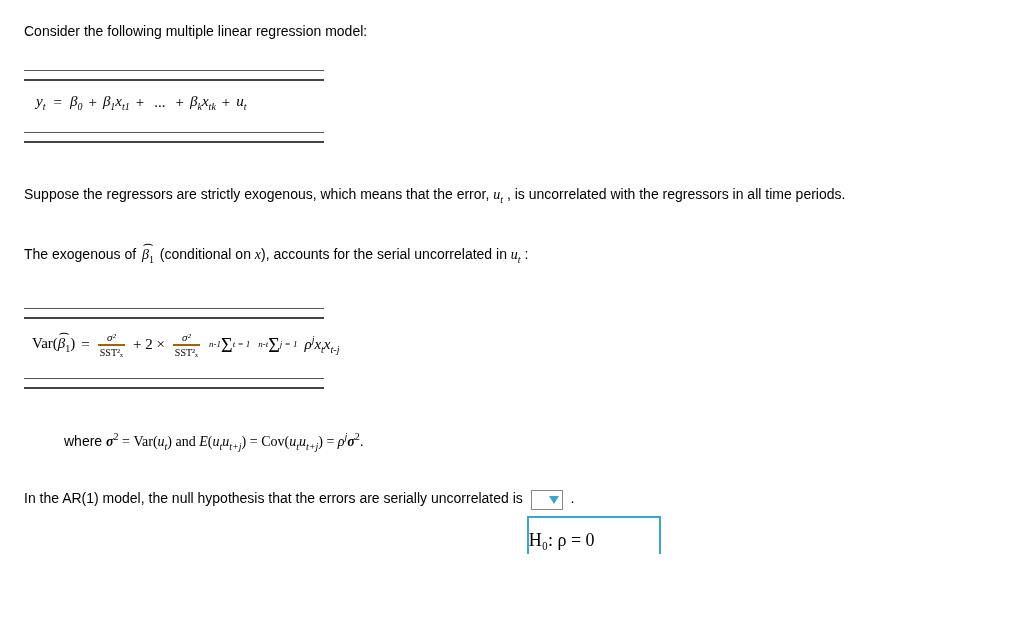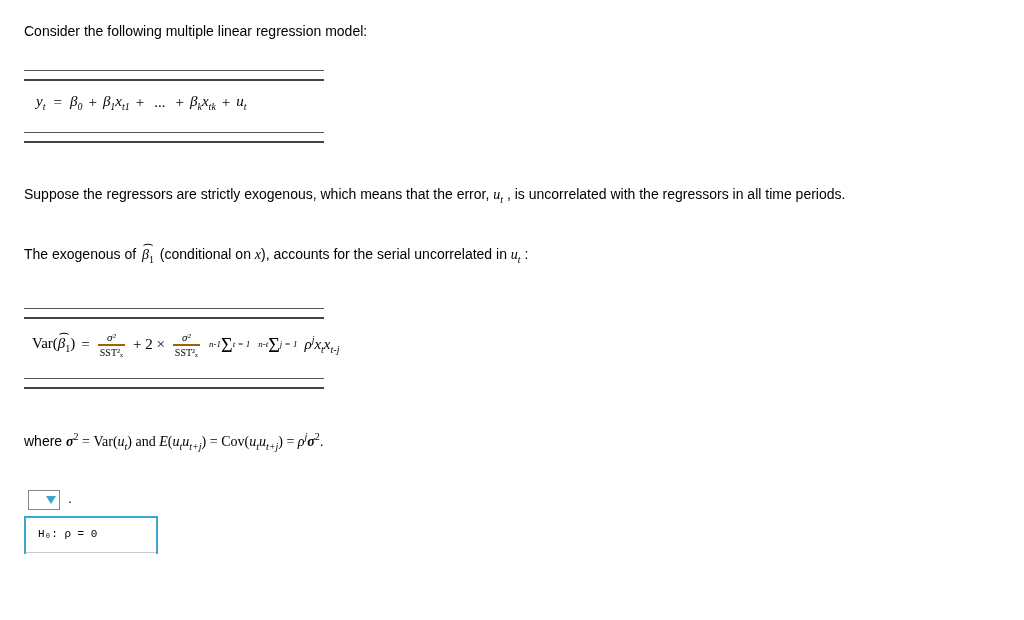--- a/index.html
+++ b/index.html
@@ -130,23 +130,23 @@
       border-top: 8px solid #3ca6d0;
     }
     .dropdown-panel {
       position: absolute;
       border: 2px solid #3ca6d0;
       background: #fff;
       min-width: 130px;
       margin-top: 6px;
     }
     .dropdown-option {
-      padding: 8px 12px;
-      font-family: Liberation Mono, monospace;
-      font-size: 11px;
+      padding: 8px 0;
+      font-family: Liberation Serif, serif;
+      font-size: 18px;
       border-bottom: 1px solid #ccc;
       cursor: pointer;
     }
     .dropdown-option:last-child {
       border-bottom: none;
     }
     .nowrap { white-space: nowrap; }
     .dropdown-wrap {
       position: relative;
       display: inline-block;
@@ -216,25 +216,26 @@
         <span class="sym">Σ</span>
         <span class="lim-bot">j = 1</span>
       </span>
       <span class="ital nowrap"><span>ρ</span><span class="sup">j</span><span>x</span><span class="sub">t</span><span>x</span><span class="sub">t-j</span></span>
     </span>
   </div>
   <div class="eq-line"></div>
   <div class="eq-line-bold"></div>
 </div>
 
-<div class="paragraph" style="margin-top:40px;">
+<div class="paragraph" style="margin-top:40px;margin-left:40px;">
   <span>where </span><span class="serif-inline"><b class="ital">σ</b><span class="sup" style="font-style:normal;">2</span></span><span class="serif-inline"> = Var(</span><span class="serif-inline ital"><span>u</span><span class="sub">t</span></span><span class="serif-inline">) and </span><span class="serif-inline ital">E</span><span class="serif-inline">(</span><span class="serif-inline ital"><span>u</span><span class="sub">t</span></span><span class="serif-inline ital"><span>u</span><span class="sub">t+j</span></span><span class="serif-inline">) = Cov(</span><span class="serif-inline ital"><span>u</span><span class="sub">t</span></span><span class="serif-inline ital"><span>u</span><span class="sub">t+j</span></span><span class="serif-inline">) = </span><span class="serif-inline ital"><span>ρ</span><span class="sup">j</span></span><span class="serif-inline"><b class="ital">σ</b><span class="sup" style="font-style:normal;">2</span></span><span>.</span>
 </div>
 
 <div class="paragraph" style="margin-top:32px;">
+  <span>In the AR(1) model, the null hypothesis that the errors are serially uncorrelated is </span>
   <span class="dropdown-wrap">
     <span class="dropdown-trigger"></span>
     <div class="dropdown-panel">
       <div class="dropdown-option">H₀: ρ = 0</div>
       <div class="dropdown-option">H₀: ρ ≠ 0</div>
     </div>
   </span>
   <span> .</span>
 </div>
 

